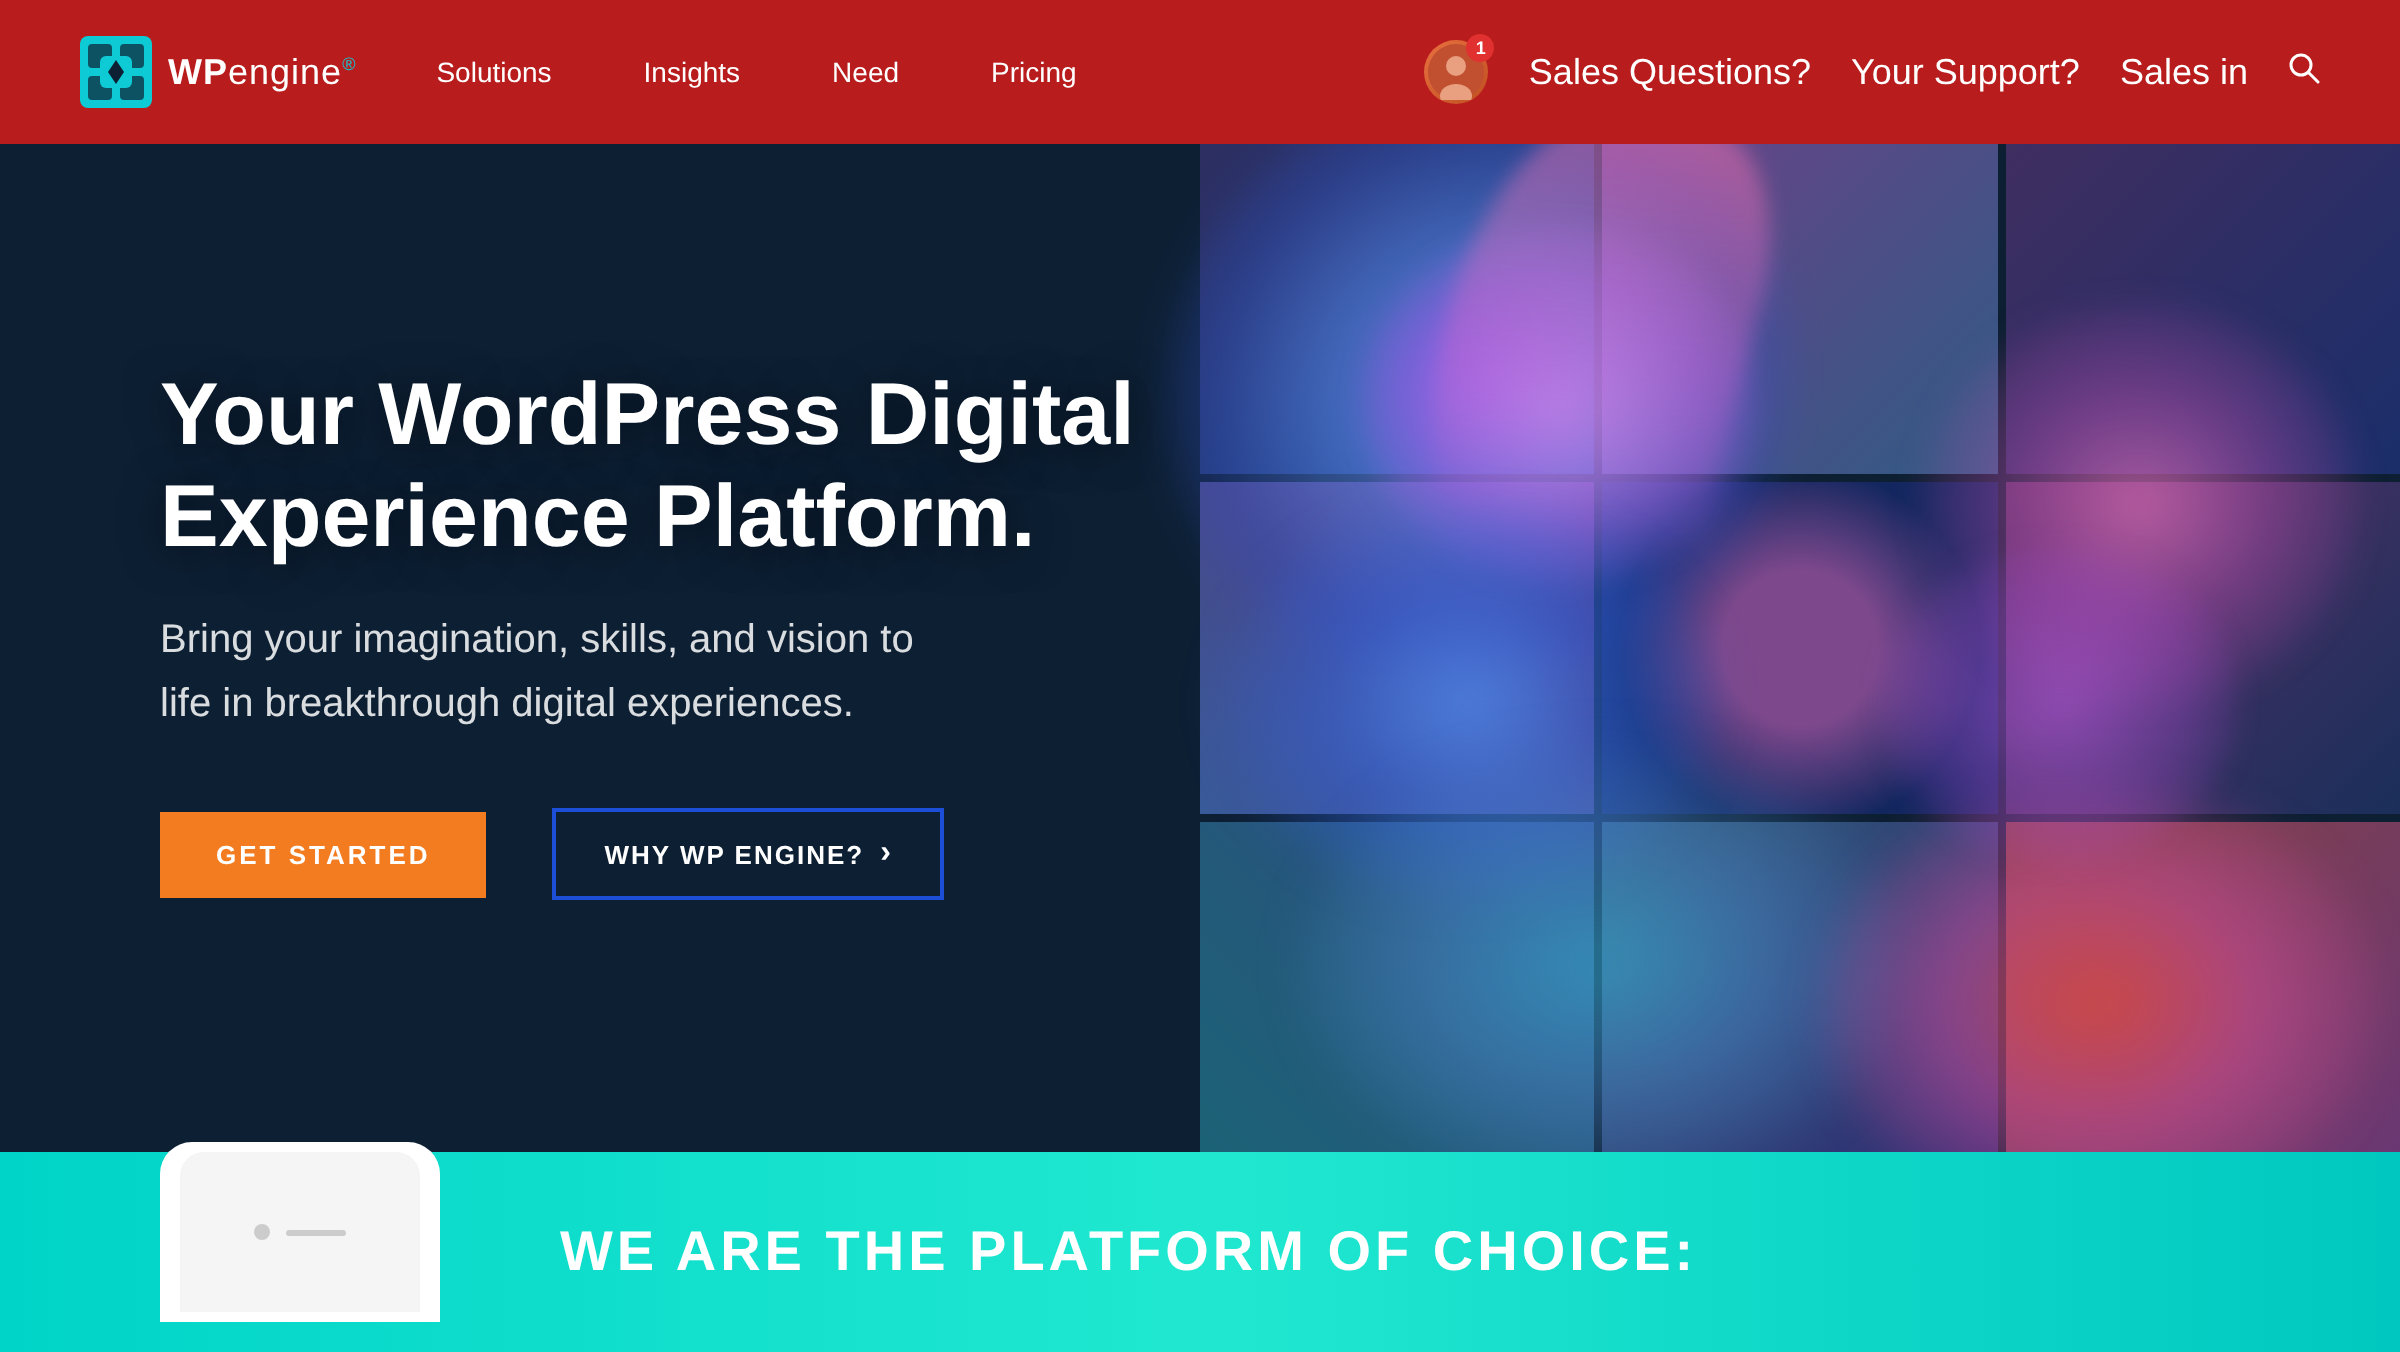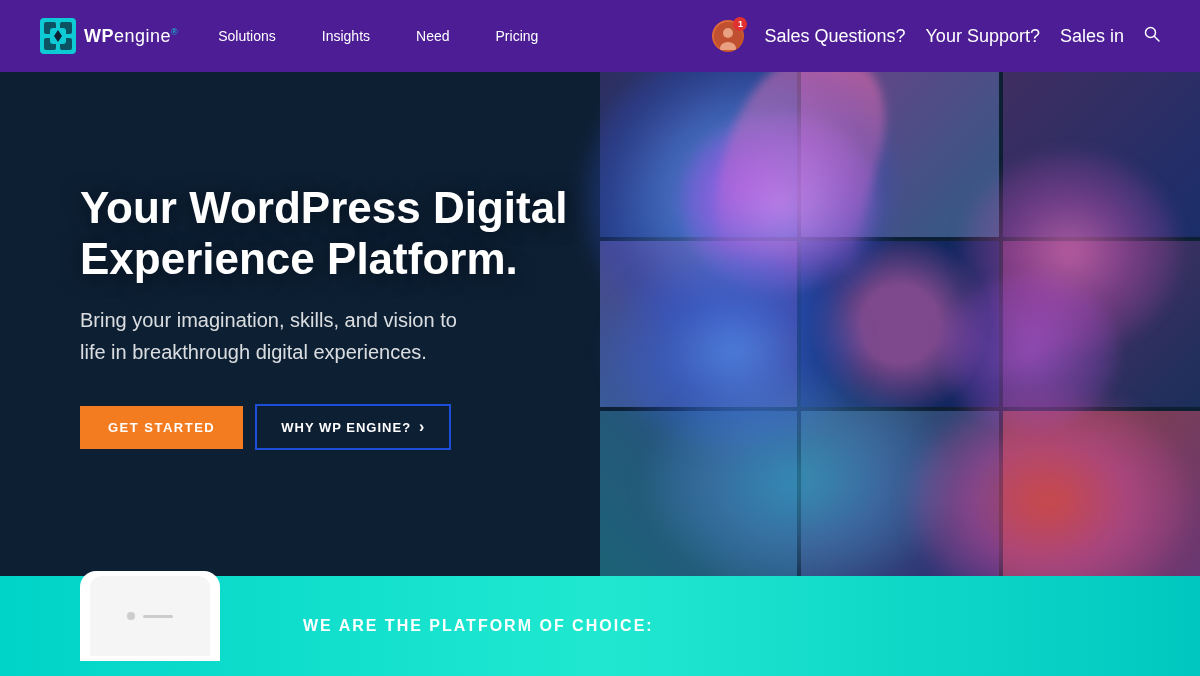--- a/index.html
+++ b/index.html
@@ -3,21 +3,21 @@
   <meta charset="utf-8">
   <style>
     * { margin: 0; padding: 0; box-sizing: border-box; }
     body { font-family: 'Arial', sans-serif; width: 1200px; height: 676px; overflow: hidden; background: #0d1f33; }
 
     
     nav {
       position: absolute;
       top: 0; left: 0; right: 0;
       height: 72px;
-      background: #4c1d95;
+      background: #b91c1c;
       display: flex;
       align-items: center;
       padding: 0 40px;
       z-index: 100;
     }
     .logo-wrap {
       display: flex;
       align-items: center;
       margin-right: 40px;
       gap: 8px;
@@ -237,21 +237,21 @@
     }
     .hero-subtitle {
       color: rgba(255,255,255,0.85);
       font-size: 20px;
       line-height: 1.6;
       margin-bottom: 36px;
       max-width: 400px;
     }
     .hero-buttons {
       display: flex;
-      gap: 12px;
+      gap: 33px;
       align-items: center;
     }
     .btn-primary {
       background: #f47c20;
       color: #fff;
       border: none;
       padding: 14px 28px;
       font-size: 13px;
       font-weight: 700;
       letter-spacing: 1.5px;
@@ -317,25 +317,24 @@
       border-radius: 50%;
     }
     .phone-line {
       width: 30px;
       height: 3px;
       background: #ccc;
       border-radius: 2px;
     }
     .platform-label {
       color: #fff;
-      font-size: 16px;
+      font-size: 28px;
       font-weight: 800;
       letter-spacing: 2px;
       text-transform: uppercase;
-      margin-left: 23px;
     }
 
     
     .hero-overlay {
       position: absolute;
       left: 0;
       top: 0;
       width: 500px;
       height: 100%;
       background: linear-gradient(to right, rgba(13,31,51,0.95) 60%, transparent);

